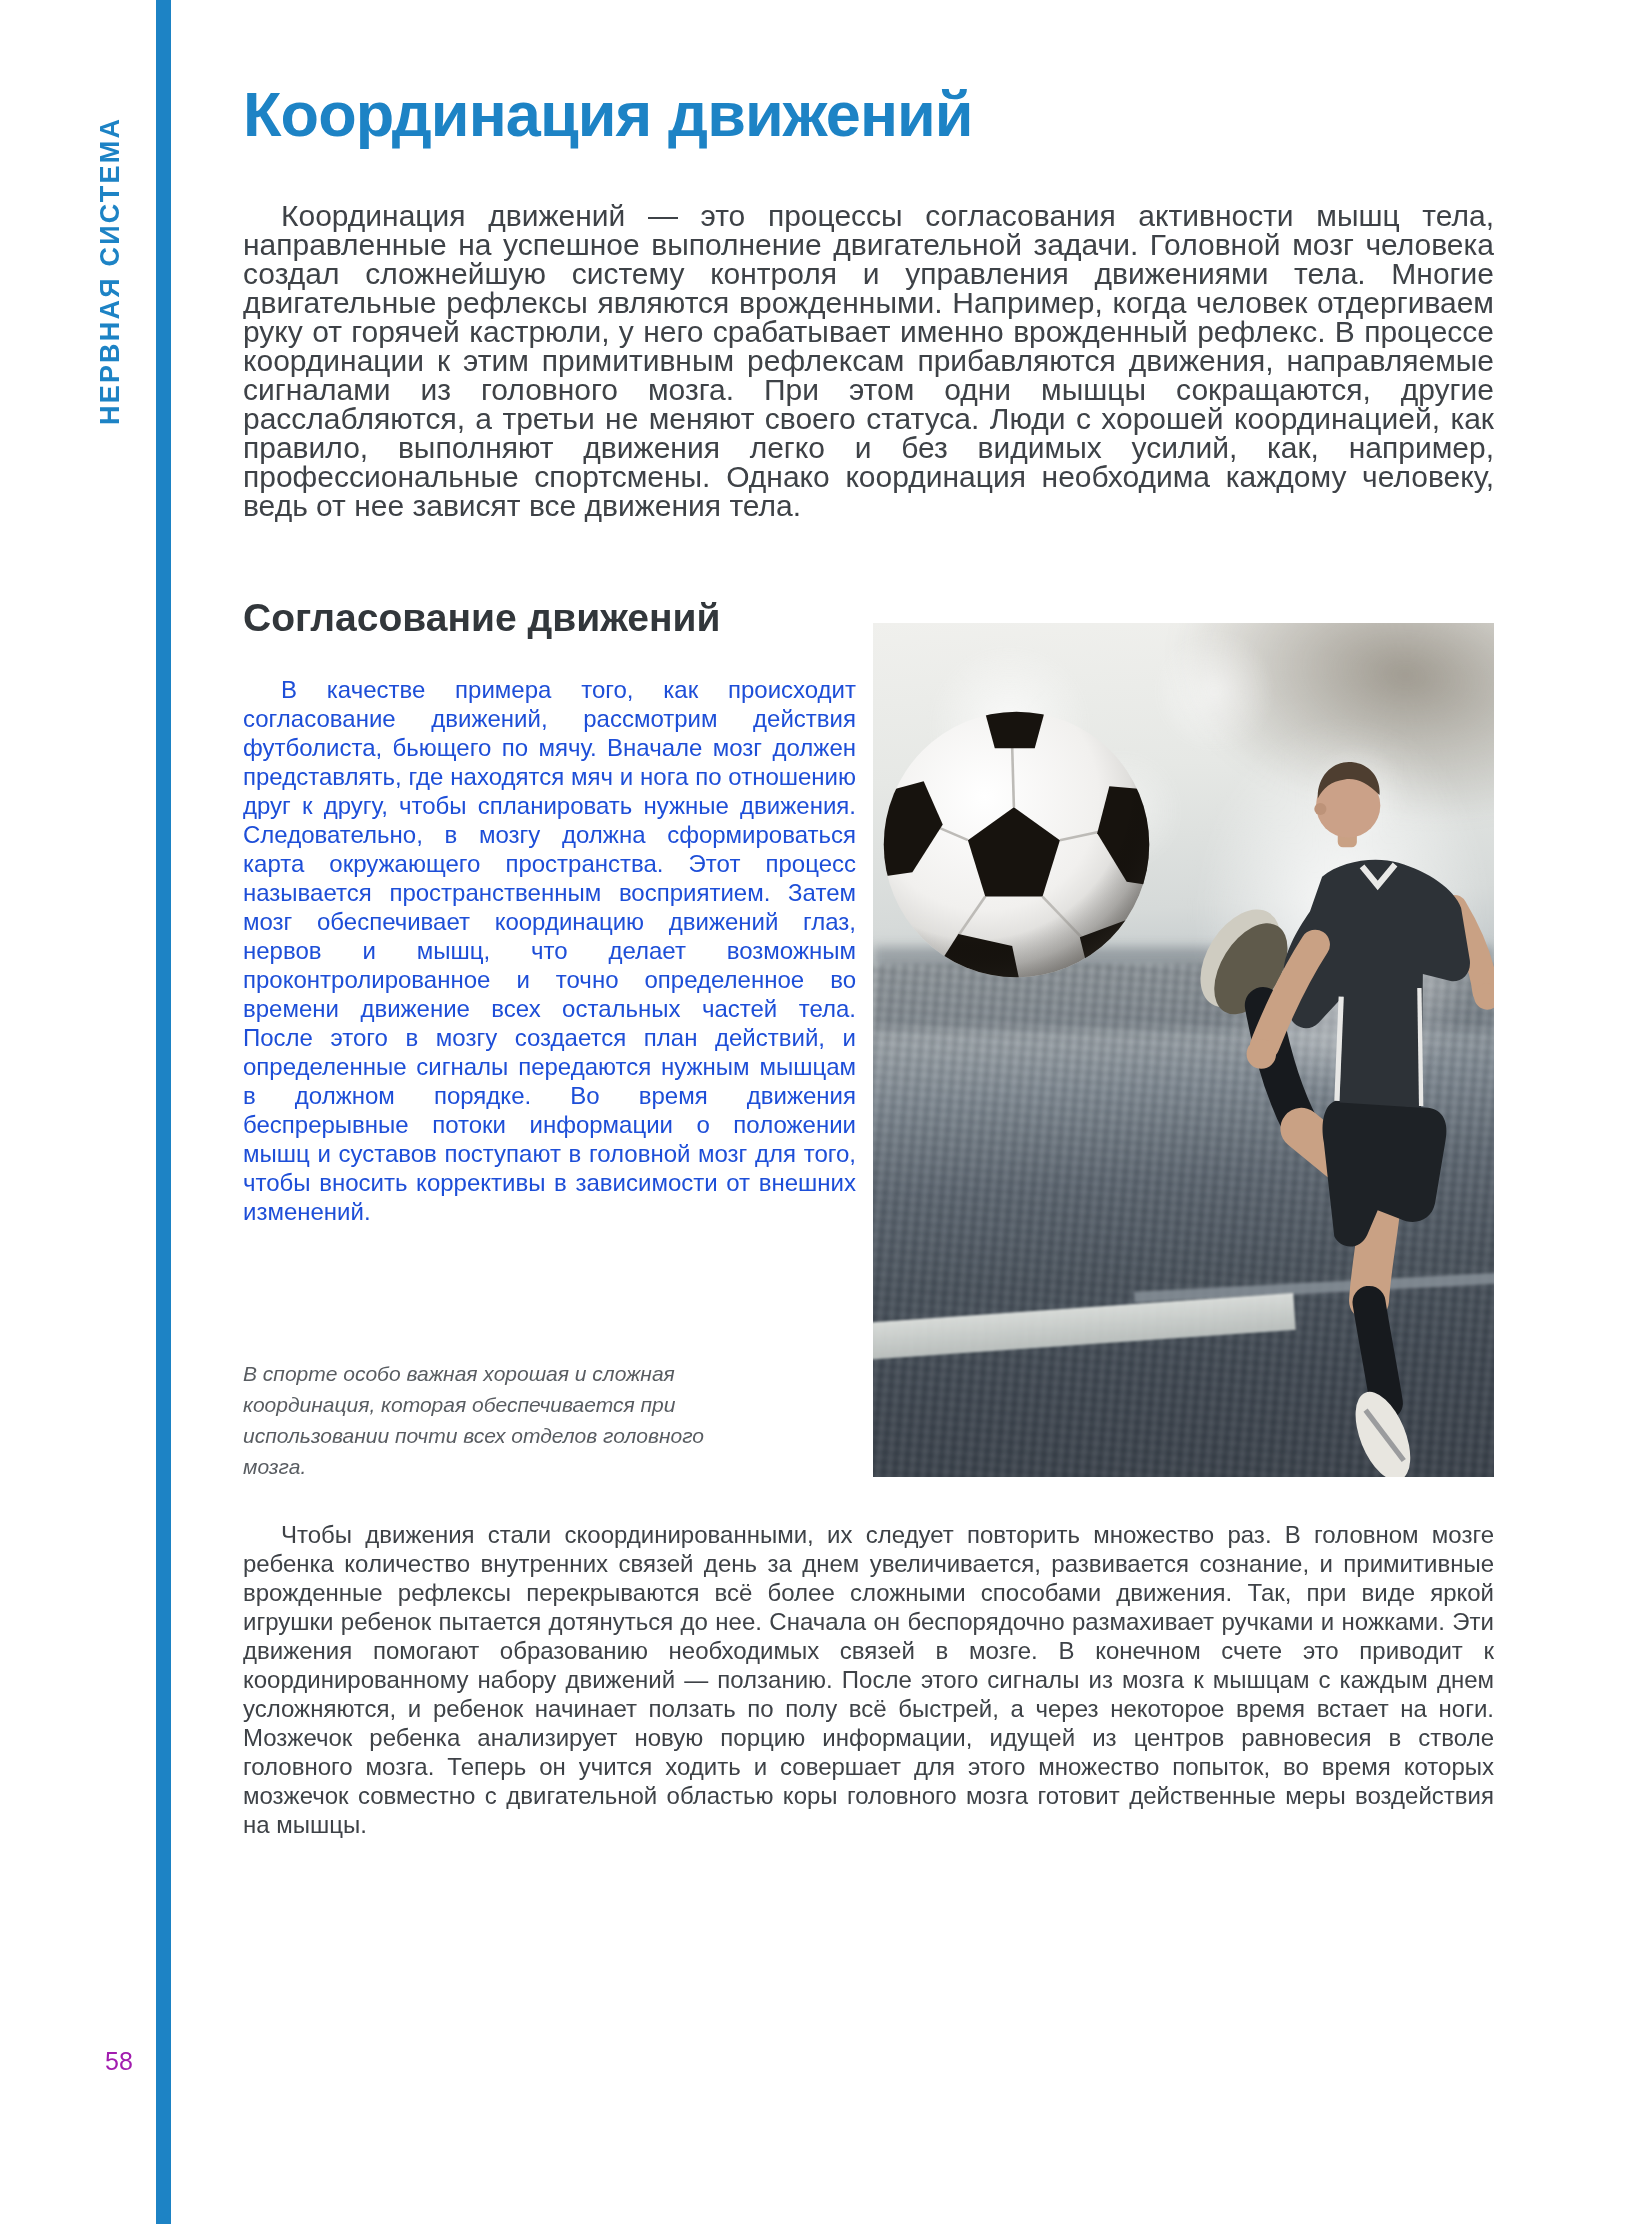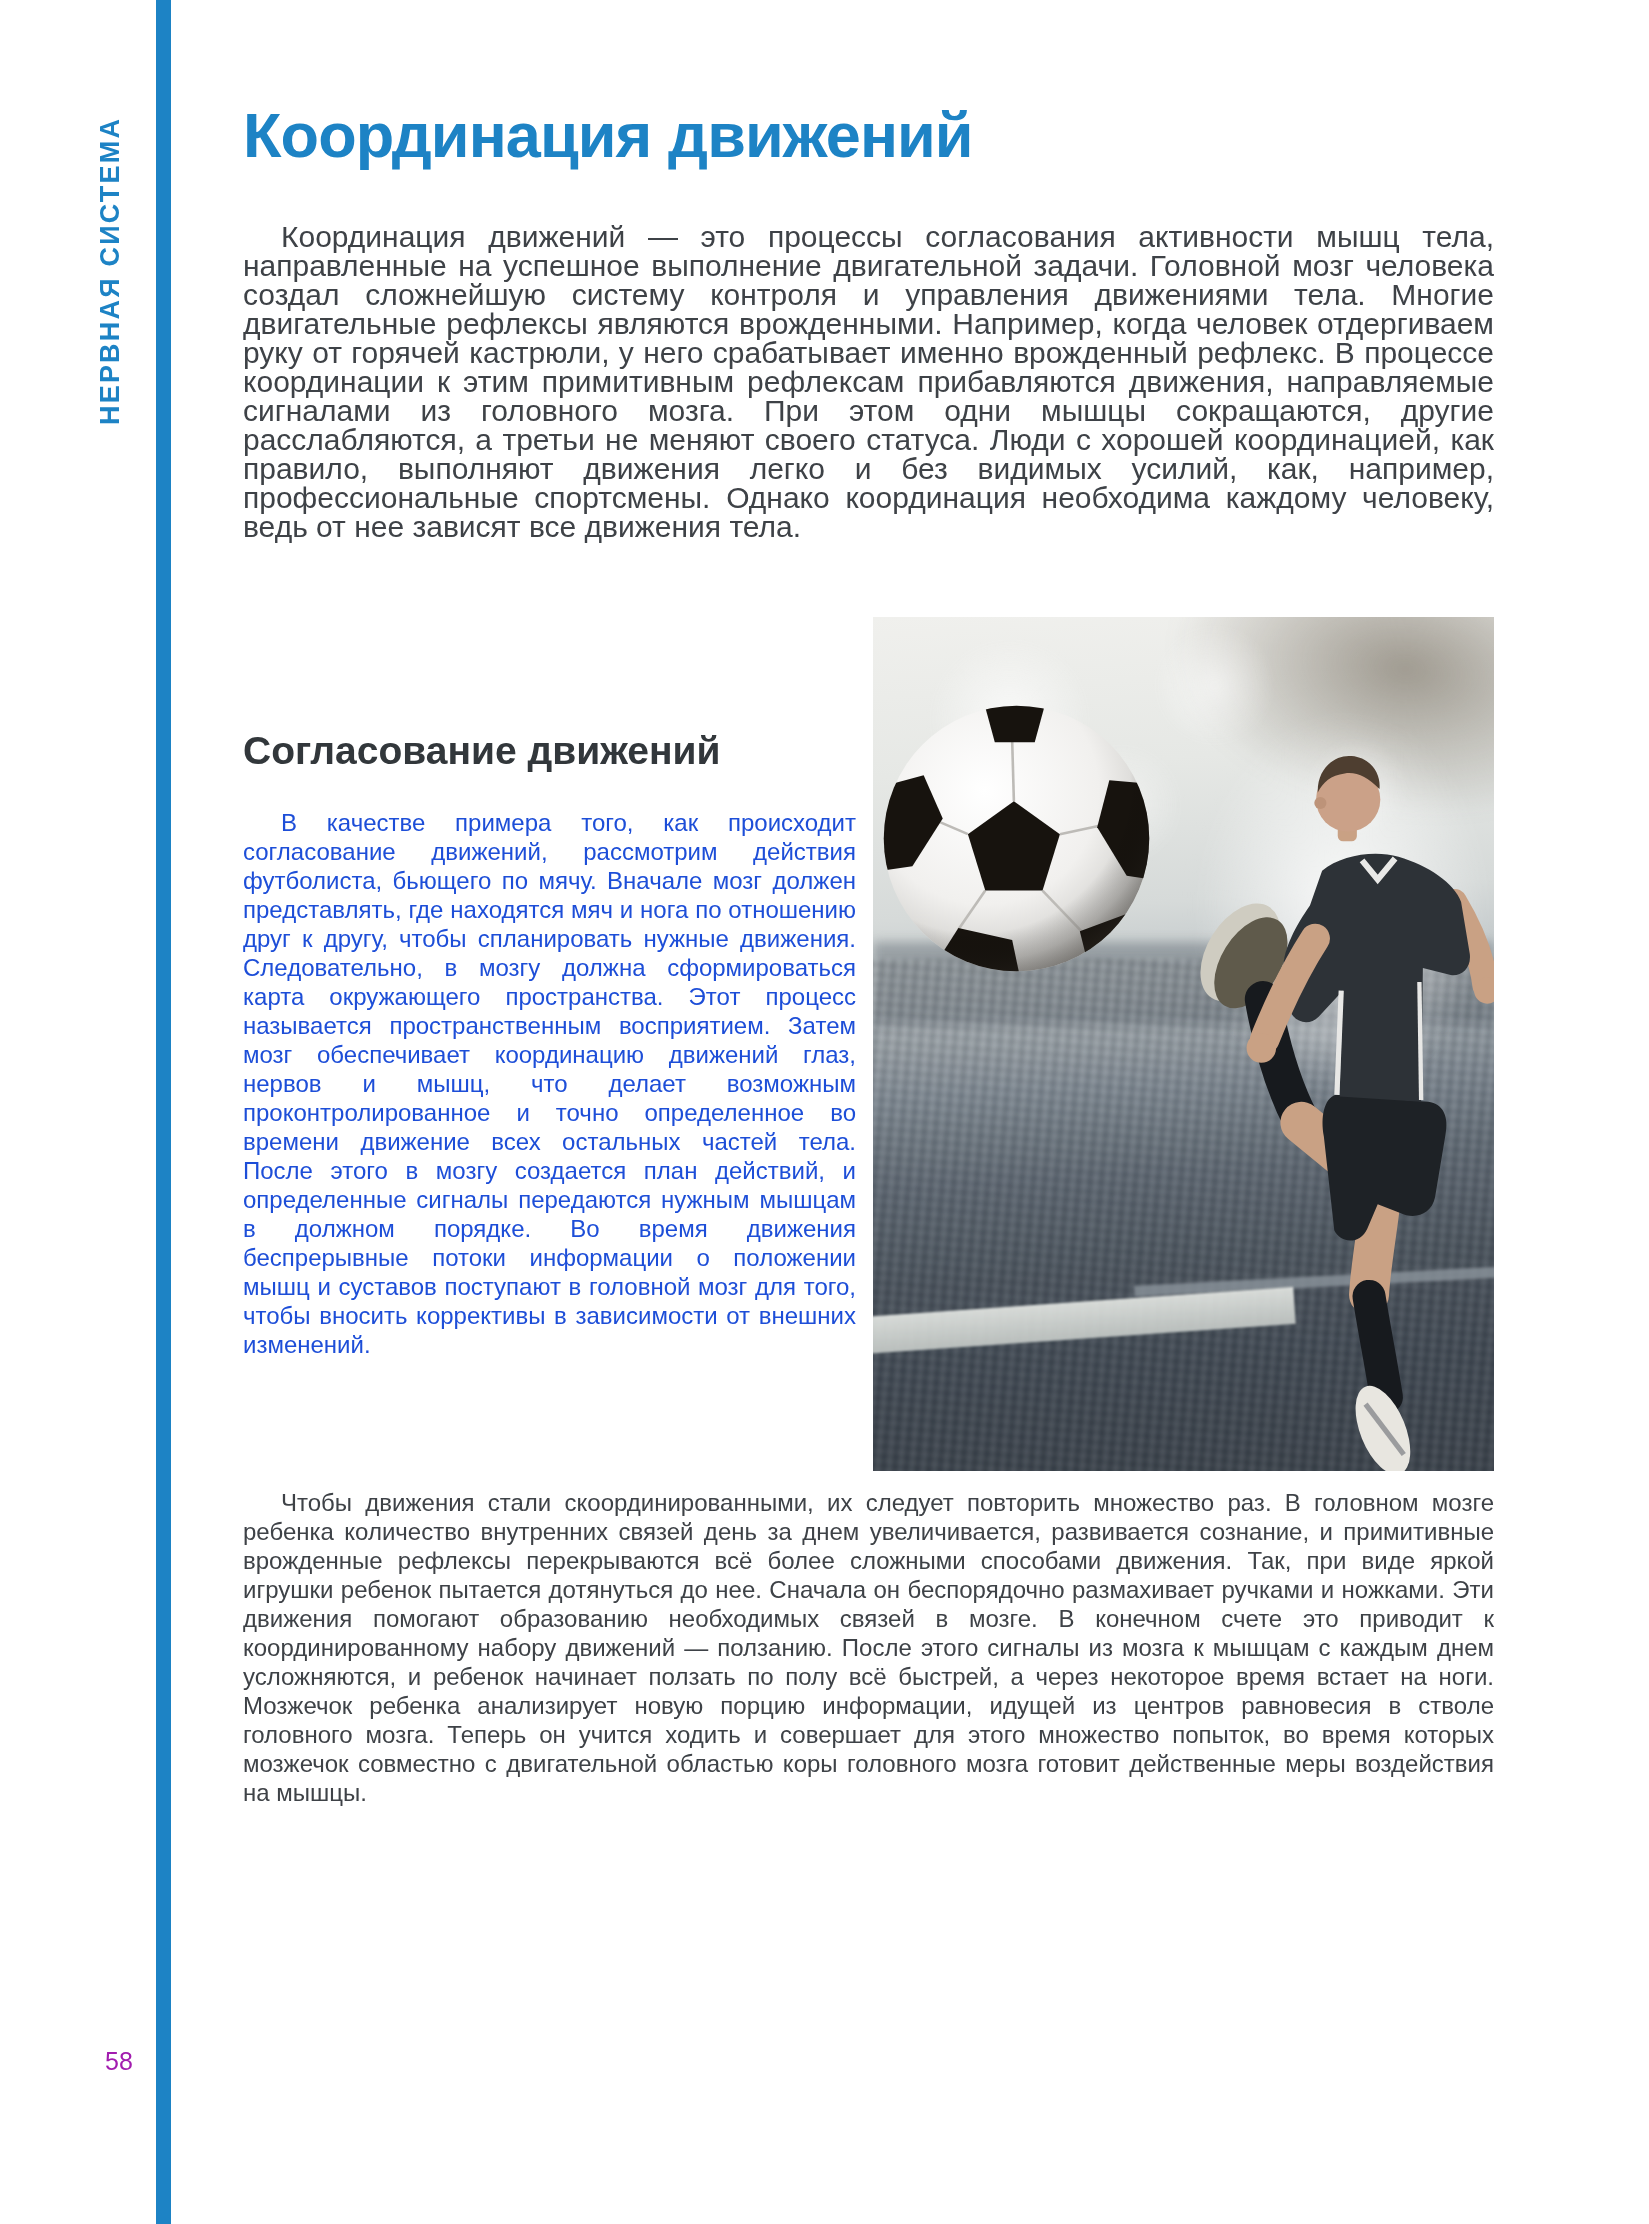--- a/index.html
+++ b/index.html
@@ -7,21 +7,21 @@
         font-family:"Liberation Sans",sans-serif;color:#3e4247;}
 
   
   .accent-bar{position:absolute;left:156px;top:0;width:14.8px;height:2225px;background:#1d83c5;}
   .vertical-label{position:absolute;left:95px;top:156px;height:269px;
         writing-mode:vertical-rl;transform:rotate(180deg);
         font-size:27px;font-weight:bold;letter-spacing:2.2px;color:#1d83c5;white-space:nowrap;}
 
   .content{position:absolute;left:243px;top:0;width:1251px;}
 
-  .page-title{margin:0;padding-top:99px;font-size:63px;line-height:73px;font-weight:bold;
+  .page-title{margin:0;padding-top:78px;font-size:63px;line-height:73px;font-weight:bold;
         color:#1d83c5;letter-spacing:-0.9px;}
 
   .intro{margin:50px 0 0 0;font-size:30px;line-height:29px;text-align:justify;
         text-indent:38px;color:#3e4247;}
 
   .section-row{display:flex;margin-top:76px;gap:17.4px;align-items:center;}
   .col-left{width:613px;flex-shrink:0;}
   .section-heading{margin:0;font-size:39px;line-height:43px;font-weight:bold;color:#32373b;letter-spacing:0;}
   .col-body{margin:36px 0 0 0;font-size:24px;line-height:29px;text-align:justify;
         text-indent:38px;color:#1d4ed8;}
@@ -73,20 +73,21 @@
   <div class="content">
 
     <h1 class="page-title">Координация движений</h1>
 
     <p class="intro">Координация движений — это процессы согласования активности мышц тела, направленные на успешное выполнение двигательной задачи. Головной мозг человека создал сложнейшую систему контроля и управления движениями тела. Многие двигательные рефлексы являются врожденными. Например, когда человек отдергиваем руку от горячей кастрюли, у него срабатывает именно врожденный рефлекс. В процессе координации к этим примитивным рефлексам прибавляются движения, направляемые сигналами из головного мозга. При этом одни мышцы сокращаются, другие расслабляются, а третьи не меняют своего статуса. Люди с хорошей координацией, как правило, выполняют движения легко и без видимых усилий, как, например, профессиональные спортсмены. Однако координация необходима каждому человеку, ведь от нее зависят все движения тела.</p>
 
     <div class="section-row">
       <div class="col-left">
         <h2 class="section-heading">Согласование движений</h2>
         <p class="col-body">В качестве примера того, как происходит согласование движений, рассмотрим действия футболиста, бьющего по мячу. Вначале мозг должен представлять, где находятся мяч и нога по отношению друг к другу, чтобы спланировать нужные движения. Следовательно, в мозгу должна сформироваться карта окружающего пространства. Этот процесс называется пространственным восприятием. Затем мозг обеспечивает координацию движений глаз, нервов и мышц, что делает возможным проконтролированное и точно определенное во времени движение всех остальных частей тела. После этого в мозгу создается план действий, и определенные сигналы передаются нужным мышцам в должном порядке. Во время движения беспрерывные потоки информации о положении мышц и суставов поступают в головной мозг для того, чтобы вносить коррективы в зависимости от внешних изменений.</p>
+        <p class="caption">В спорте особо важная хорошая и сложная координация, которая обеспечивается при использовании почти всех отделов головного мозга.</p>
       </div>
 
       <div class="photo">
         <div class="sky"></div>
         <div class="foliage"></div>
         <div class="bokeh"></div>
         <div class="tier"></div>
         <div class="crowd"></div>
         <div class="stand-stripe-thin"></div>
         <div class="stand-stripe"></div>

